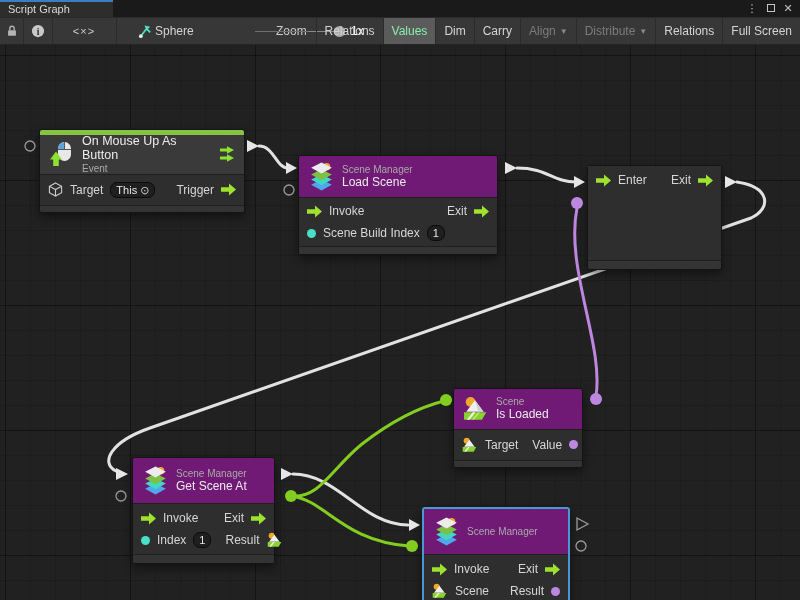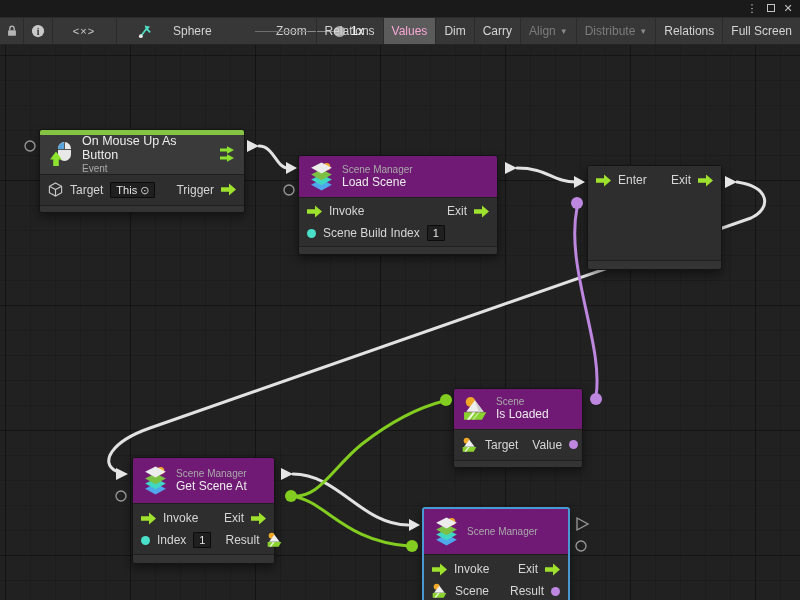--- a/index.html
+++ b/index.html
@@ -19,30 +19,30 @@
   #w-close{ right:4px; }
 
   
   #toolbar { position:absolute; left:0; top:17px; width:800px; height:28px; background:#373737;
     border-top:1px solid #2a2a2a; border-bottom:1px solid #242424; color:#d4d4d4; font-size:12px; }
   .tbtn { position:absolute; top:0; height:100%; display:flex; align-items:center; justify-content:center; }
   .tsep { position:absolute; top:0; width:1px; height:100%; background:#2b2b2b; }
   #tb-lock { left:0; width:23px; }
   #tb-info { left:23px; width:29px; }
   #tb-code { left:52px; width:64px; color:#cfcfcf; font-size:11px; letter-spacing:1px; }
-  #tb-crumb { left:133px; width:70px; gap:20px; justify-content:flex-start; padding-left:5px; }
+  #tb-crumb { left:133px; width:70px; gap:2px; justify-content:flex-start; padding-left:5px; }
   #zoom-label { position:absolute; left:276px; top:0; height:100%; display:flex; align-items:center; color:#cccccc; }
   #zoom-slider { position:absolute; left:308px; top:13px; width:32px; height:1px; background:#8a8a8a; }
   #zoom-track2 { position:absolute; left:255px; top:13px; width:53px; height:1px; background:#6f6f6f; }
   #zoom-handle { position:absolute; left:334px; top:8px; width:11px; height:11px; border-radius:50%; background:#ababab; }
   #zoom-value { position:absolute; left:351px; top:0; height:100%; display:flex; align-items:center; color:#ffffff;text-align:center; }
   #tb-right { position:absolute; right:0; top:0; height:100%; display:flex; }
   .rbtn { height:100%; display:flex; align-items:center; padding:0 8px; border-left:1px solid #2b2b2b;
     color:#d4d4d4; white-space:nowrap; gap:4px; }
-  .rbtn.active { background:#5b5b5b; color:#f9a8d4; }
+  .rbtn.active { background:#5b5b5b; color:#86efac; }
   .rbtn.disabled { color:#7c7c7c; }
   .dd { font-size:8px; color:#8a8a8a; }
 
   
   #canvas { position:absolute; left:0; top:45px; width:800px; height:555px; background:#212121;
     background-image:
       linear-gradient(to right, rgba(0,0,0,0.30) 1px, transparent 1px),
       linear-gradient(to bottom, rgba(0,0,0,0.30) 1px, transparent 1px),
       linear-gradient(to right, rgba(0,0,0,0.13) 1px, transparent 1px),
       linear-gradient(to bottom, rgba(0,0,0,0.13) 1px, transparent 1px);
@@ -61,31 +61,34 @@
   .ncat { font-size:10px; color:#a9a9a9; }
   .ntitle { font-size:12px; color:#ececec; }
   .nsub { font-size:10px; color:#a9a9a9; }
   .nbody { background:#2e2e2e; }
   .nrow { height:22px; display:flex; align-items:center; gap:7px; padding:0 8px; font-size:12px; color:#d6d6d6; }
   .spacer { flex:1; }
   .nfoot { margin-top:auto; border-top:1px solid #1f1f1f; background:#343434; border-radius:0 0 2px 2px; }
   .accentbar { height:6px; background:#84c442; border-radius:2px 2px 0 0; }
   .dot { width:9px; height:9px; border-radius:50%; display:inline-block; flex:0 0 auto; }
   .dot.teal { background:#4adfc9; } .dot.purple { background:#bd87e0; }
-  .chip { background:#1f1f1f; border:1px solid #0b0b0b; border-radius:1px; height:16px; line-height:14px;
+  .chip { background:#1f1f1f; border:1px solid #0b0b0b; border-radius:7px; height:16px; line-height:14px;
     font-size:11px; color:#e6e6e6; padding:4px 5px; display:inline-flex; align-items:center; gap:3px; }
   .picker { color:#cdcdcd; font-size:11px; }
   .icon { flex:0 0 auto; display:inline-flex; }
 </style>
 </head>
 <body>
 
 <div id="window">
 
   <div id="tabbar">
+    <div id="tab">
+      <span>Script Graph</span>
+    </div>
     <div class="wctl" id="w-menu">⋮</div>
     <div class="wctl" id="w-max"><i></i></div>
     <div class="wctl" id="w-close">✕</div>
   </div>
 
   <div id="toolbar">
     <div class="tbtn" id="tb-lock">
       <span class="icon">
         <svg width="14" height="14" viewBox="0 0 16 16">
             <rect x="3.5" y="7" width="9" height="6.5" rx="1" fill="#b5b5b5"></rect>

